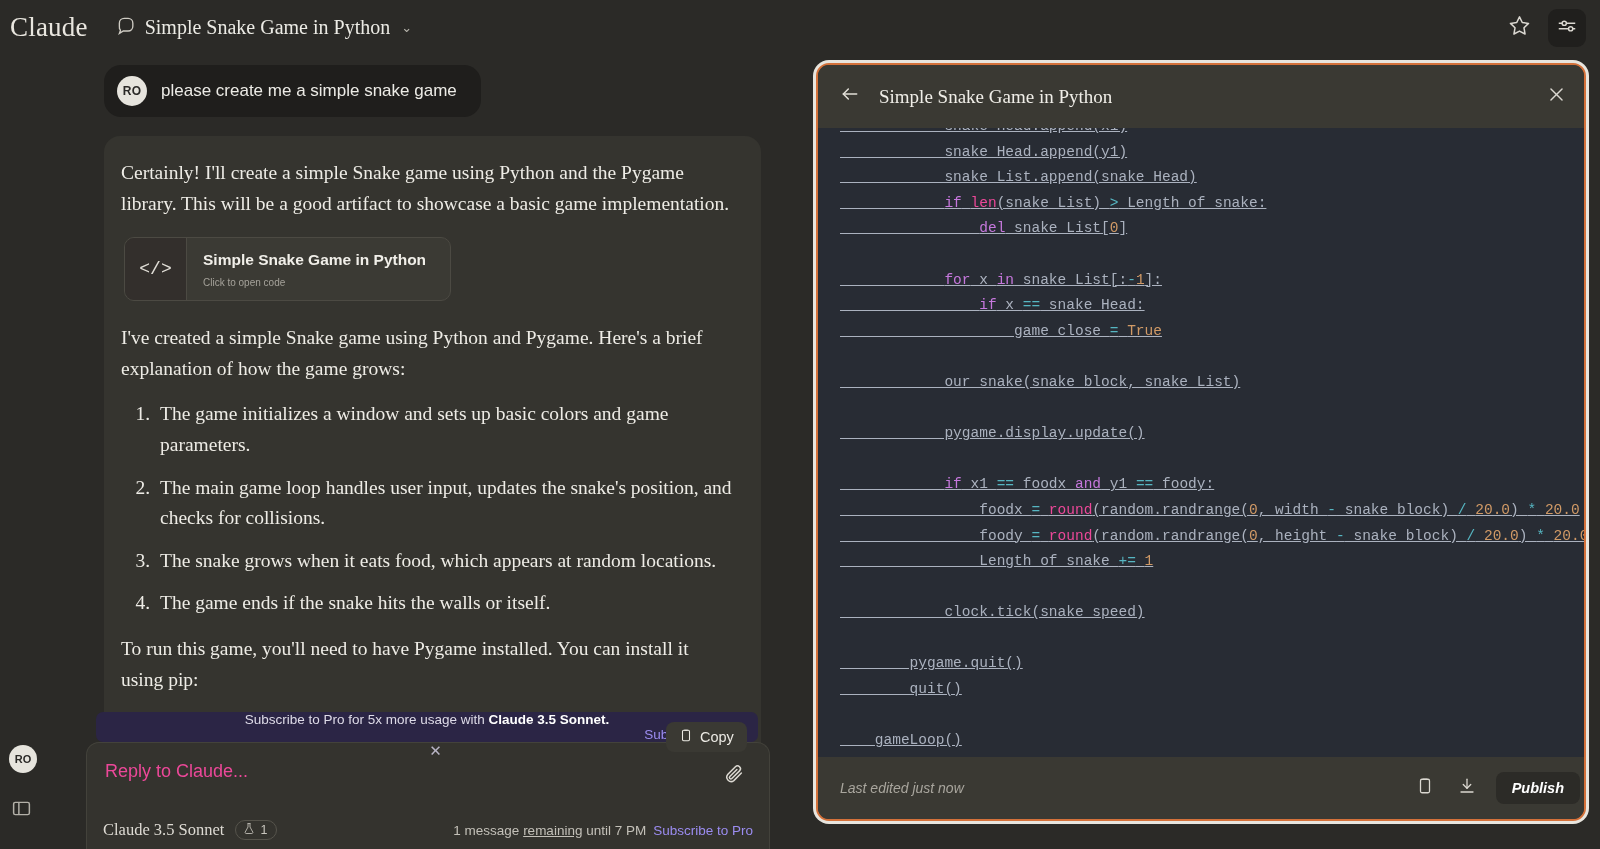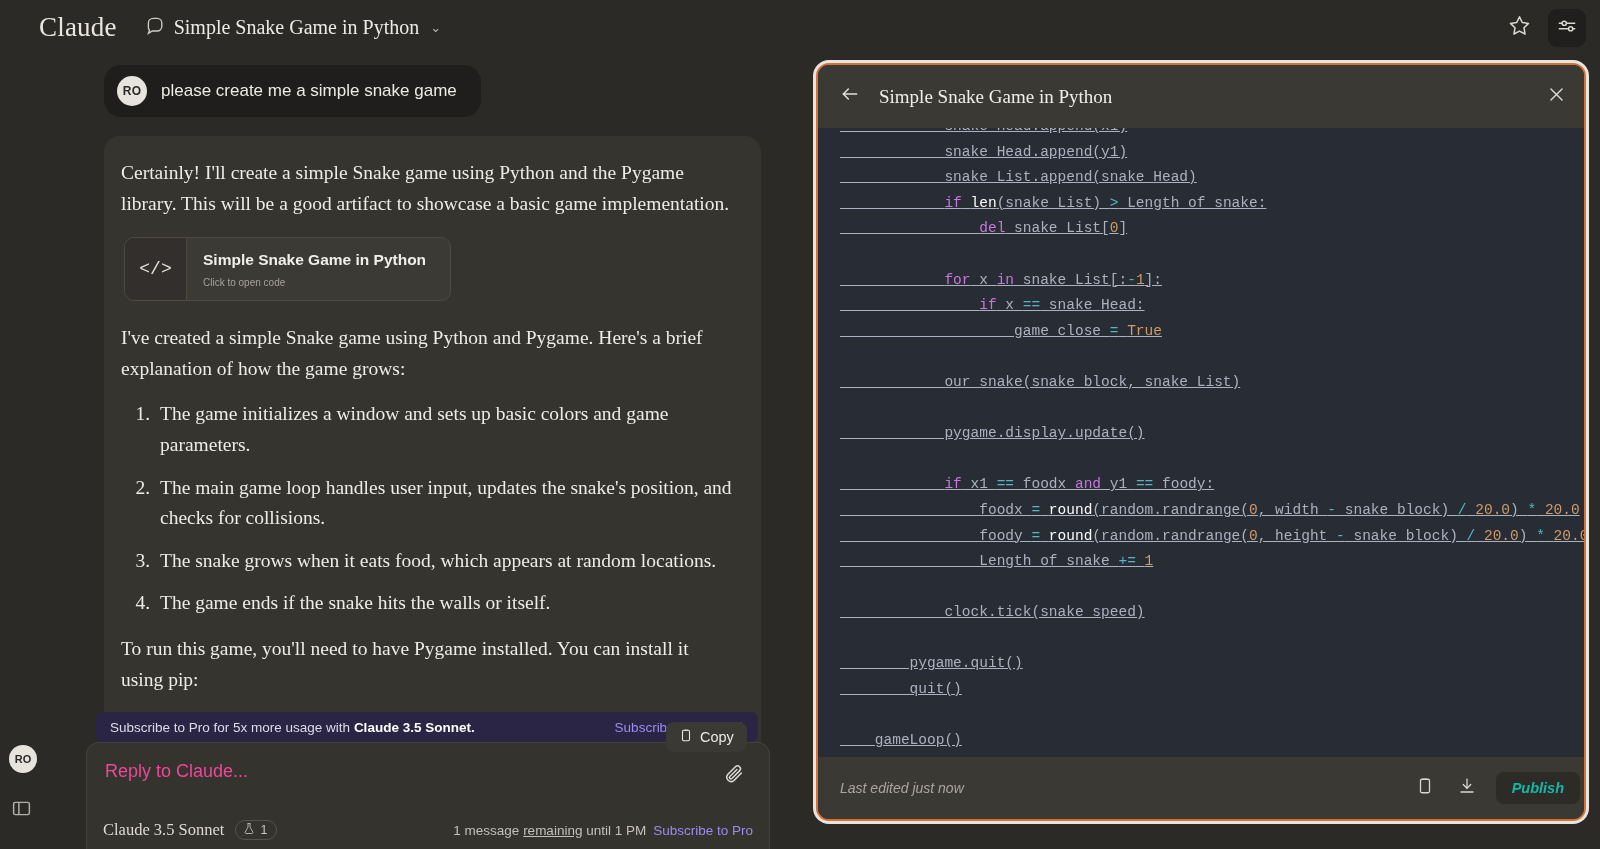--- a/index.html
+++ b/index.html
@@ -7,21 +7,21 @@
     width: 1600px; height: 849px;
     background: #2b2a27;
     font-family: "Liberation Sans", sans-serif;
     overflow: hidden;
   }
   .app { position: relative; width: 1600px; height: 849px; }
 
   
   .topbar {
     position: absolute; top: 0; left: 0; width: 1600px; height: 55px;
-    display: flex; align-items: center; padding-left: 29px;
+    display: flex; align-items: center;
   }
   .brand {
     font-family: "Liberation Serif", serif;
     font-size: 27px; color: #e9e6df; letter-spacing: .2px;
     margin-left: 10px;
   }
   .convo {
     display: flex; align-items: center; gap: 9px;
     margin-left: 29px; cursor: pointer;
   }
@@ -91,21 +91,21 @@
   }
   .artifact-title { font-size: 15.5px; font-weight: bold; color: #f1efe9; }
   .artifact-sub { font-size: 10px; color: #a5a29a; margin-top: 2px; }
 
   
   .promo {
     position: absolute; left: 96px; top: 712px;
     width: 662px; height: 30px;
     background: #2b2545; border-radius: 7px;
     display: flex; align-items: center; padding: 0 14px;
-    font-size: 13.5px; color: #dedbe8;
+    font-size: 13.5px; color: #dedbe8; flex-direction: column;
   }
   .promo b { font-weight: bold; color: #fff; }
   .promo-link {
     margin-left: auto; color: #9b8cf0; cursor: pointer; font-size: 13.5px;
   }
   .promo-x { margin-left: 17px; color: #b9b5c6; cursor: pointer; font-size: 15px; }
 
   
   .copy-tip {
     position: absolute; left: 666px; top: 722px;
@@ -188,37 +188,37 @@
   }
   pre.code {
     font-family: "Liberation Mono", monospace;
     font-size: 14.5px; line-height: 25.6px;
     color: #abb2bf; padding: 0 0 0 22px;
     margin-top: -14px;
     white-space: pre;
     text-decoration: underline;
   }
   .kw  { color: #c678dd; }   
-  .fn  { color: #ffffff; }   
+  .fn  { color: #ec4899; }   
   .num { color: #d19a66; }   
   .op  { color: #56b6c2; }
 
   .panel-foot {
     height: 62px; flex: none; display: flex; align-items: center;
     padding: 0 4px 0 22px; background: #3a3933; font-style: italic;
   }
   .foot-time { font-size: 14px; color: #a9a69e; }
   .foot-actions { margin-left: auto; display: flex; align-items: center; gap: 8px; }
   .foot-icon {
     width: 34px; height: 34px; border-radius: 7px;
     display: flex; align-items: center; justify-content: center;
     color: #dbd8d1; cursor: pointer;
   }
   .publish-btn {
-    background: #2c2b27; color: #14b8a6;
+    background: #2c2b27; color: #ffffff;
     font-size: 14.5px; font-weight: bold;
     padding: 8px 16px; border-radius: 8px; cursor: pointer;
     margin-left: 4px;
   }
 </style>
 </head>
 <body>
 
 <div class="app">
 
@@ -300,21 +300,21 @@
       <span class="model-name">Claude 3.5 Sonnet</span>
       <span class="badge">
         <span>
           <svg width="12" height="13" viewBox="0 0 24 24" fill="none" stroke="#c8c5bd" stroke-width="1.7" stroke-linejoin="round">
             <path d="M9 2h6M10 2v7L4.5 19a2 2 0 0 0 1.8 3h11.4a2 2 0 0 0 1.8-3L14 9V2"></path>
           </svg>
         </span>
         <span>1</span>
       </span>
       <span class="foot-right">
-        <span>1 message </span><u>remaining</u><span> until 1 PM</span><span class="plink">Subscribe to Pro</span>
+        <span>1 message </span><u>remaining</u><span> until 7 PM</span><span class="plink">Subscribe to Pro</span>
       </span>
     </div>
   </div>
 
   <div class="promo">
     <span><span>Subscribe to Pro for 5x more usage with </span><b>Claude 3.5 Sonnet.</b></span>
     <span class="promo-link">Subscribe to Pro</span>
     <span class="promo-x">✕</span>
   </div>
 

